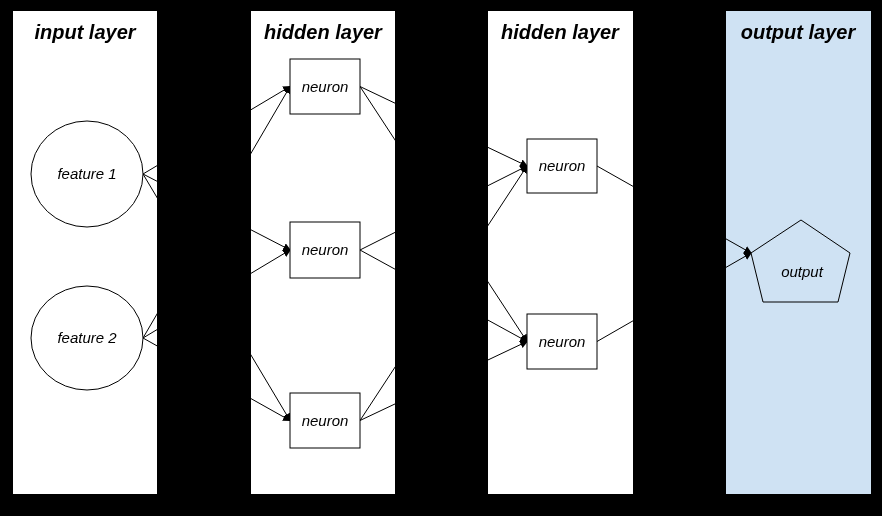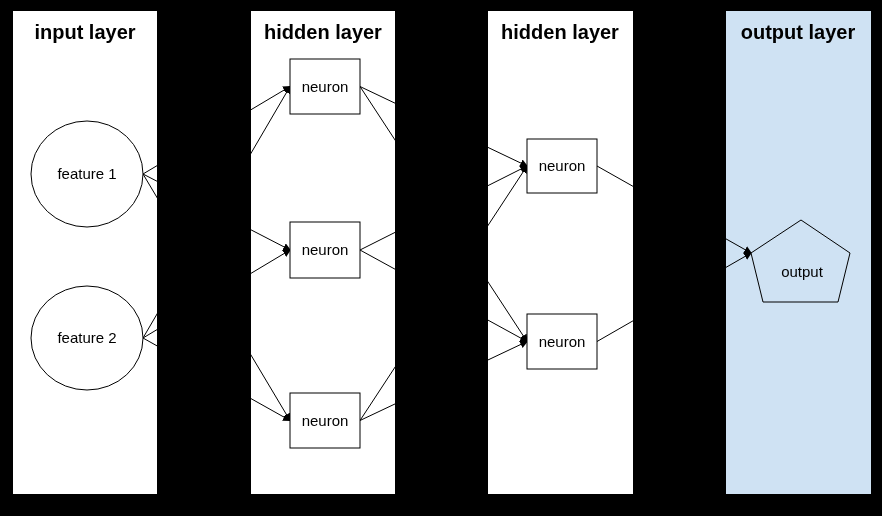--- a/index.html
+++ b/index.html
@@ -2,20 +2,21 @@
 <html><head>
 <meta charset="utf-8">
 <style>
   html, body { margin: 0; padding: 0; background: #000; }
   .canvas {
     position: relative;
     width: 882px;
     height: 516px;
     background: #f97316;
     font-family: "Liberation Sans", sans-serif;
+    font-style: italic;
   }
   svg { display: block; }
   .layer-title {
     font-family: "Liberation Sans", sans-serif;
     font-size: 20px;
     font-weight: bold;
   }
   .node-label {
     font-family: "Liberation Sans", sans-serif;
     font-size: 15px;

